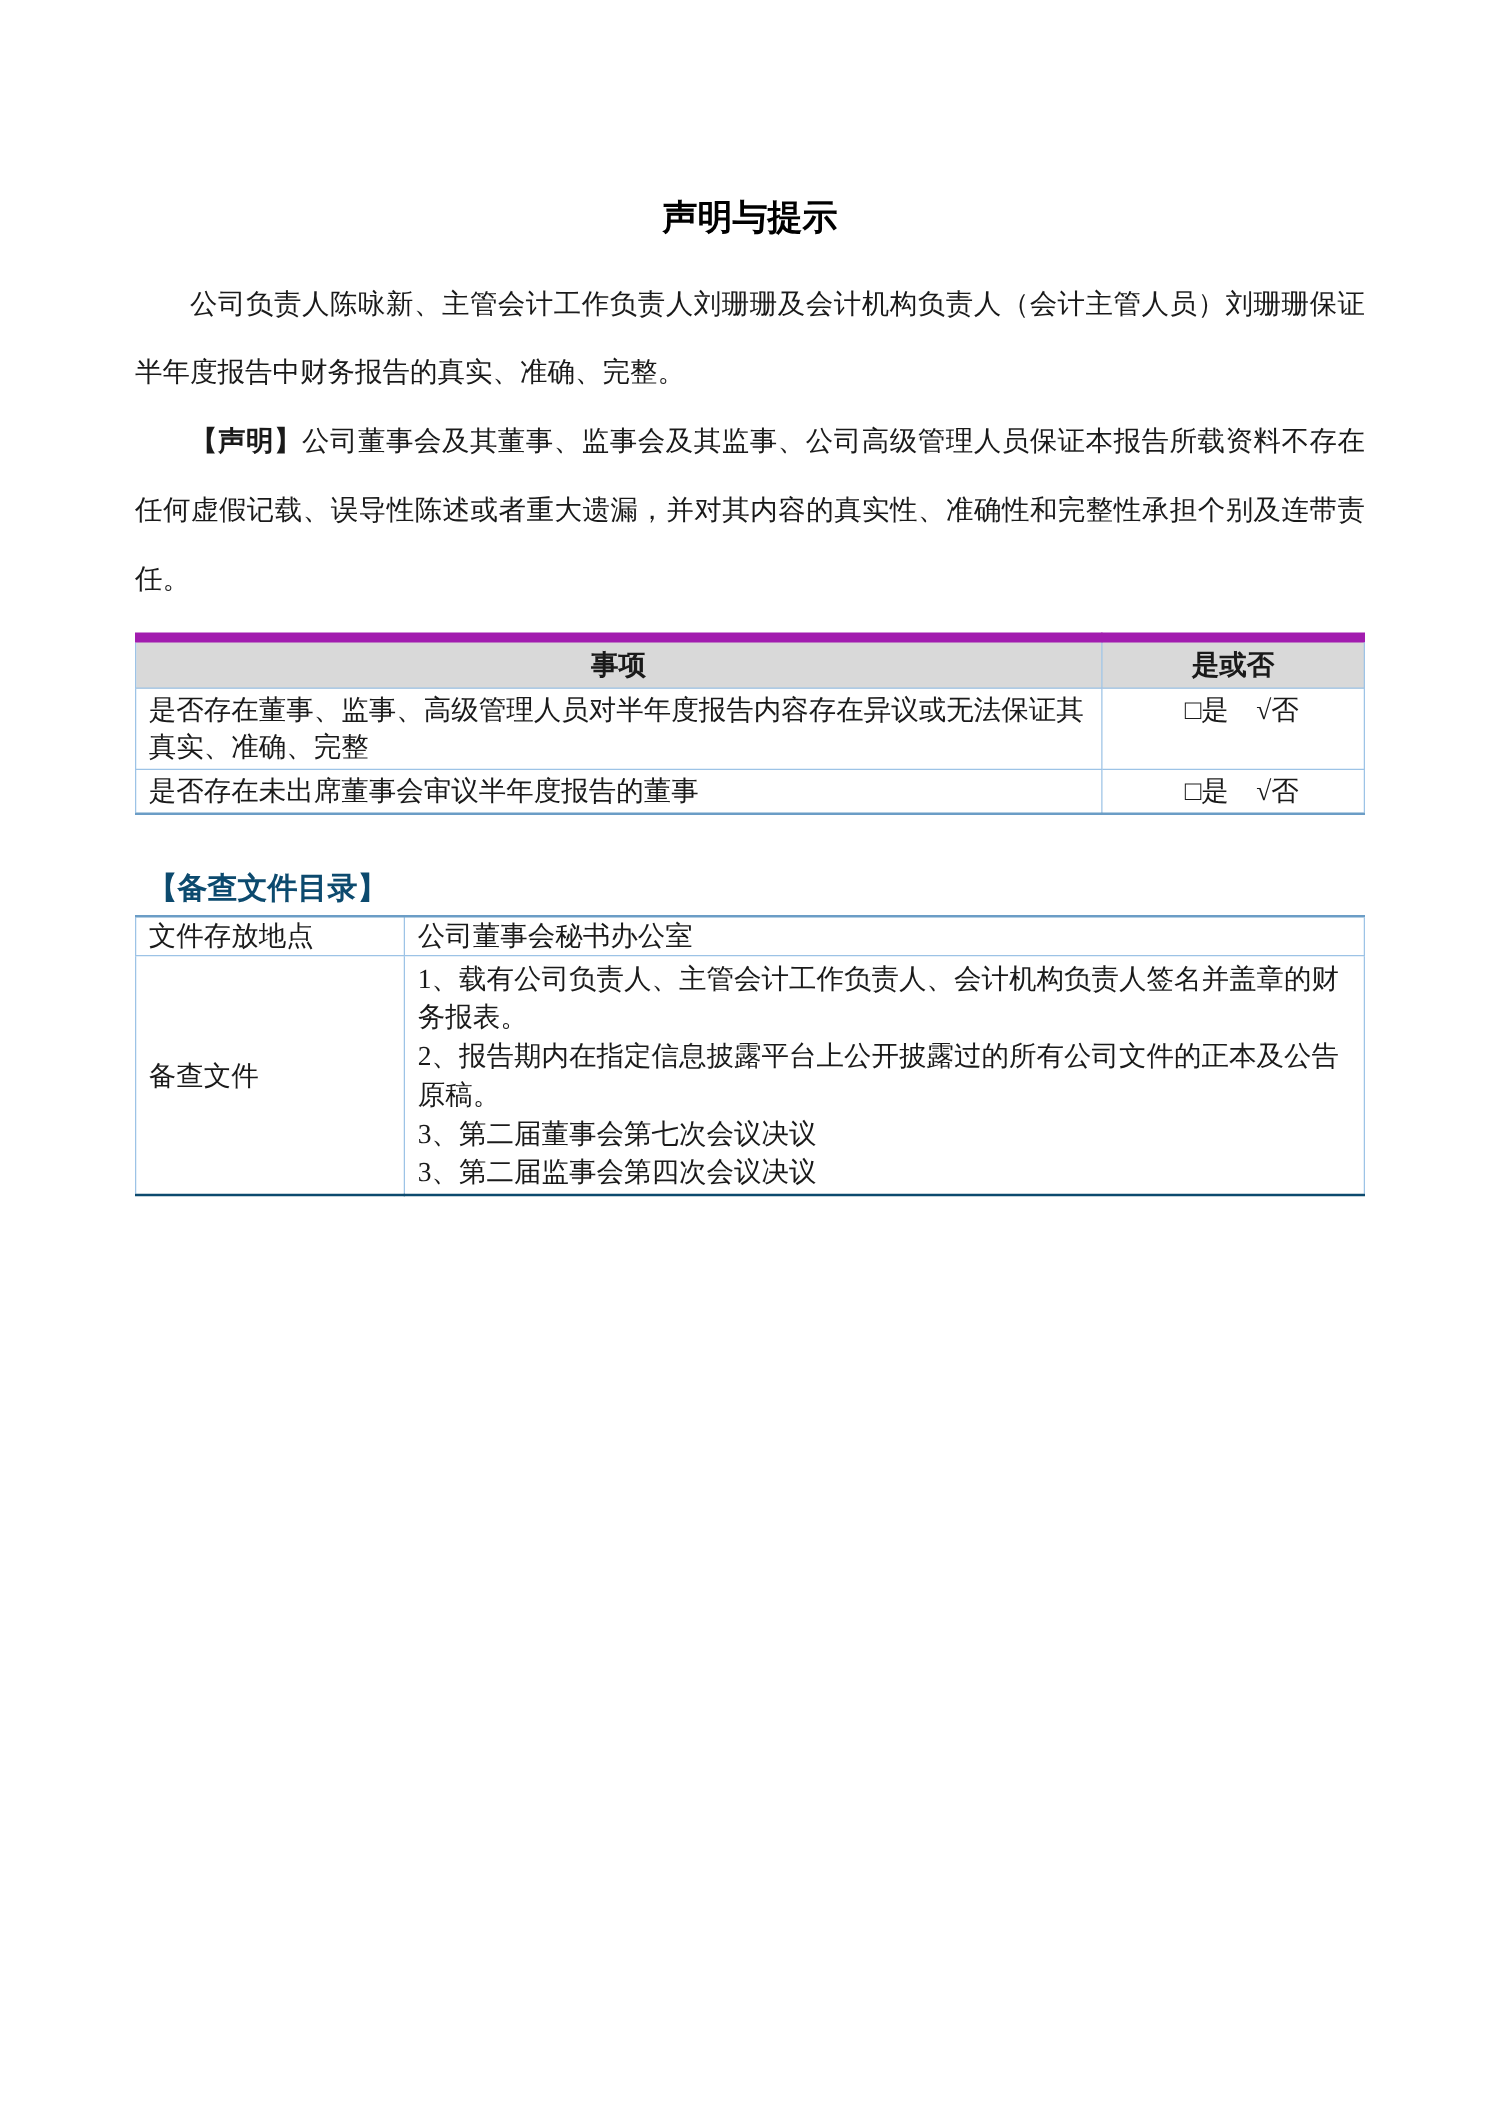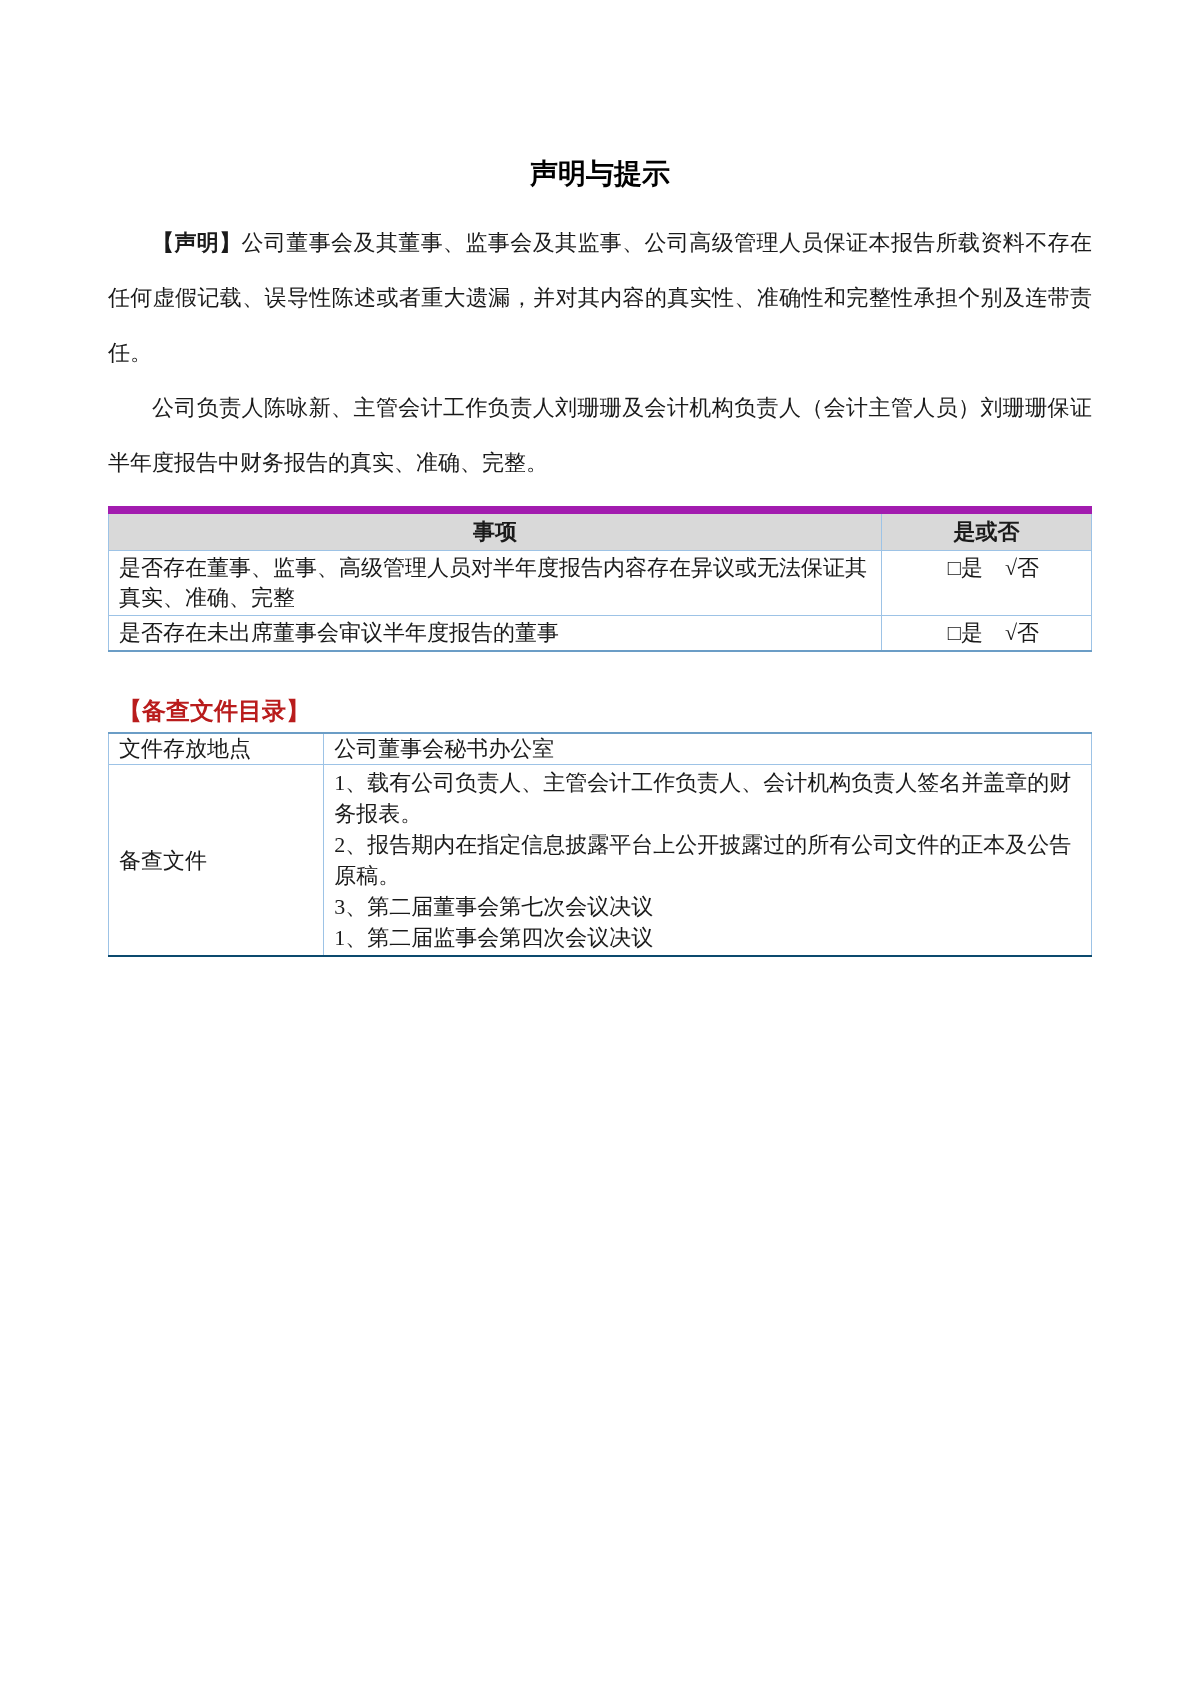--- a/index.html
+++ b/index.html
@@ -45,21 +45,21 @@
     line-height: 30px;
     padding: 3px 10px;
   }
   .items-table td { line-height: 30px; }
   .row-tall .item-cell, .row-tall .answer-cell { height: 60px; }
   .answer-cell { text-align: center; white-space: pre; padding-left: 24px; }
 
   .sec-heading {
     margin: 44px 0 0 0;
     font-size: 24px; line-height: 30px;
-    font-weight: bold; color: #b91c1c;
+    font-weight: bold; color: #0c4a6e;
     text-indent: 10px;
     font-family: "Liberation Sans", "DejaVu Sans", sans-serif;
   }
 
   .docs-table {
     margin-top: 6px;
     border-top: 2px solid #6B9DC6;
     border-bottom: 2px solid #0c4a6e;
   }
   .docs-table td { line-height: 31px; }
@@ -77,22 +77,22 @@
 </style>
 </head>
 <body>
 
 <div class="page">
   <div class="content">
 
     <h1 class="doc-title">声明与提示</h1>
 
     <div class="paras">
+      <p>公司负责人陈咏新、主管会计工作负责人刘珊珊及会计机构负责人（会计主管人员）刘珊珊保证半年度报告中财务报告的真实、准确、完整。</p>
       <p><span class="bold-label">【声明】</span><span>公司董事会及其董事、监事会及其监事、公司高级管理人员保证本报告所载资料不存在任何虚假记载、误导性陈述或者重大遗漏，并对其内容的真实性、准确性和完整性承担个别及连带责任。</span></p>
-      <p>公司负责人陈咏新、主管会计工作负责人刘珊珊及会计机构负责人（会计主管人员）刘珊珊保证半年度报告中财务报告的真实、准确、完整。</p>
     </div>
 
     <table class="items-table">
       <colgroup>
           <col style="width:772px">
           <col style="width:210px">
         </colgroup>
       <thead>
         <tr>
           <th>事项</th>
@@ -122,21 +122,21 @@
         <tr class="row-loc">
           <td>文件存放地点</td>
           <td>公司董事会秘书办公室</td>
         </tr>
         <tr>
           <td class="files-label-cell">备查文件</td>
           <td class="files-cell">
             <div>1、载有公司负责人、主管会计工作负责人、会计机构负责人签名并盖章的财务报表。</div>
             <div>2、报告期内在指定信息披露平台上公开披露过的所有公司文件的正本及公告原稿。</div>
             <div>3、第二届董事会第七次会议决议</div>
-            <div>1、第二届监事会第四次会议决议</div>
+            <div>3、第二届监事会第四次会议决议</div>
           </td>
         </tr>
       </tbody>
     </table>
 
   </div>
 
   <div class="page-num">5</div>
 </div>
 

